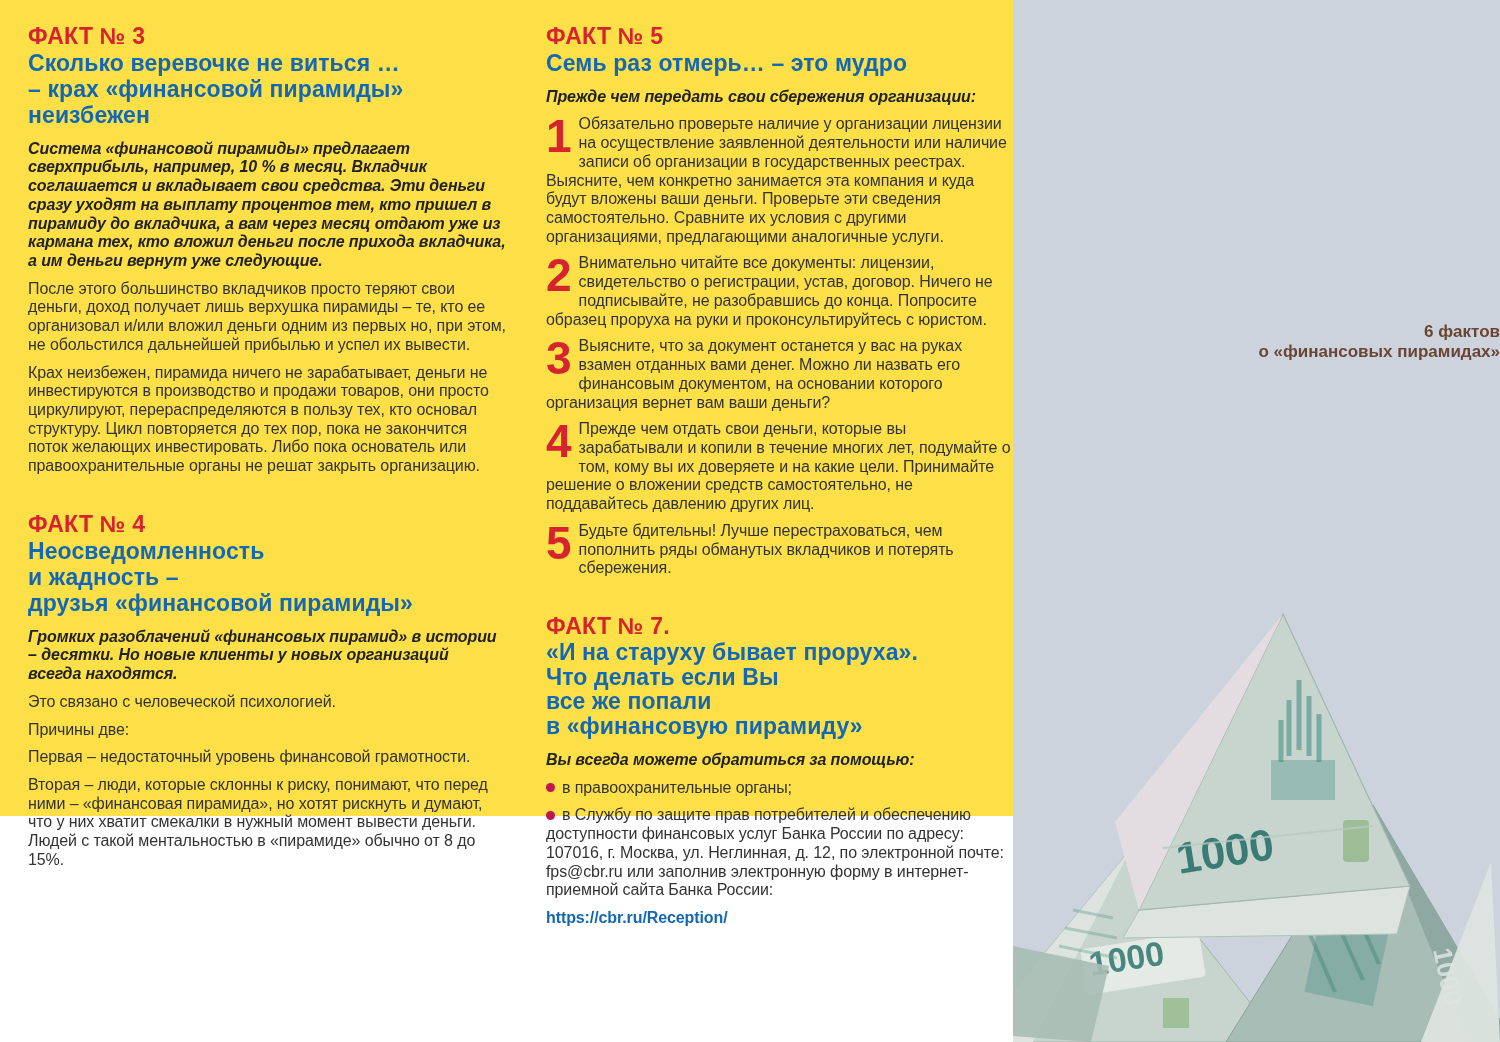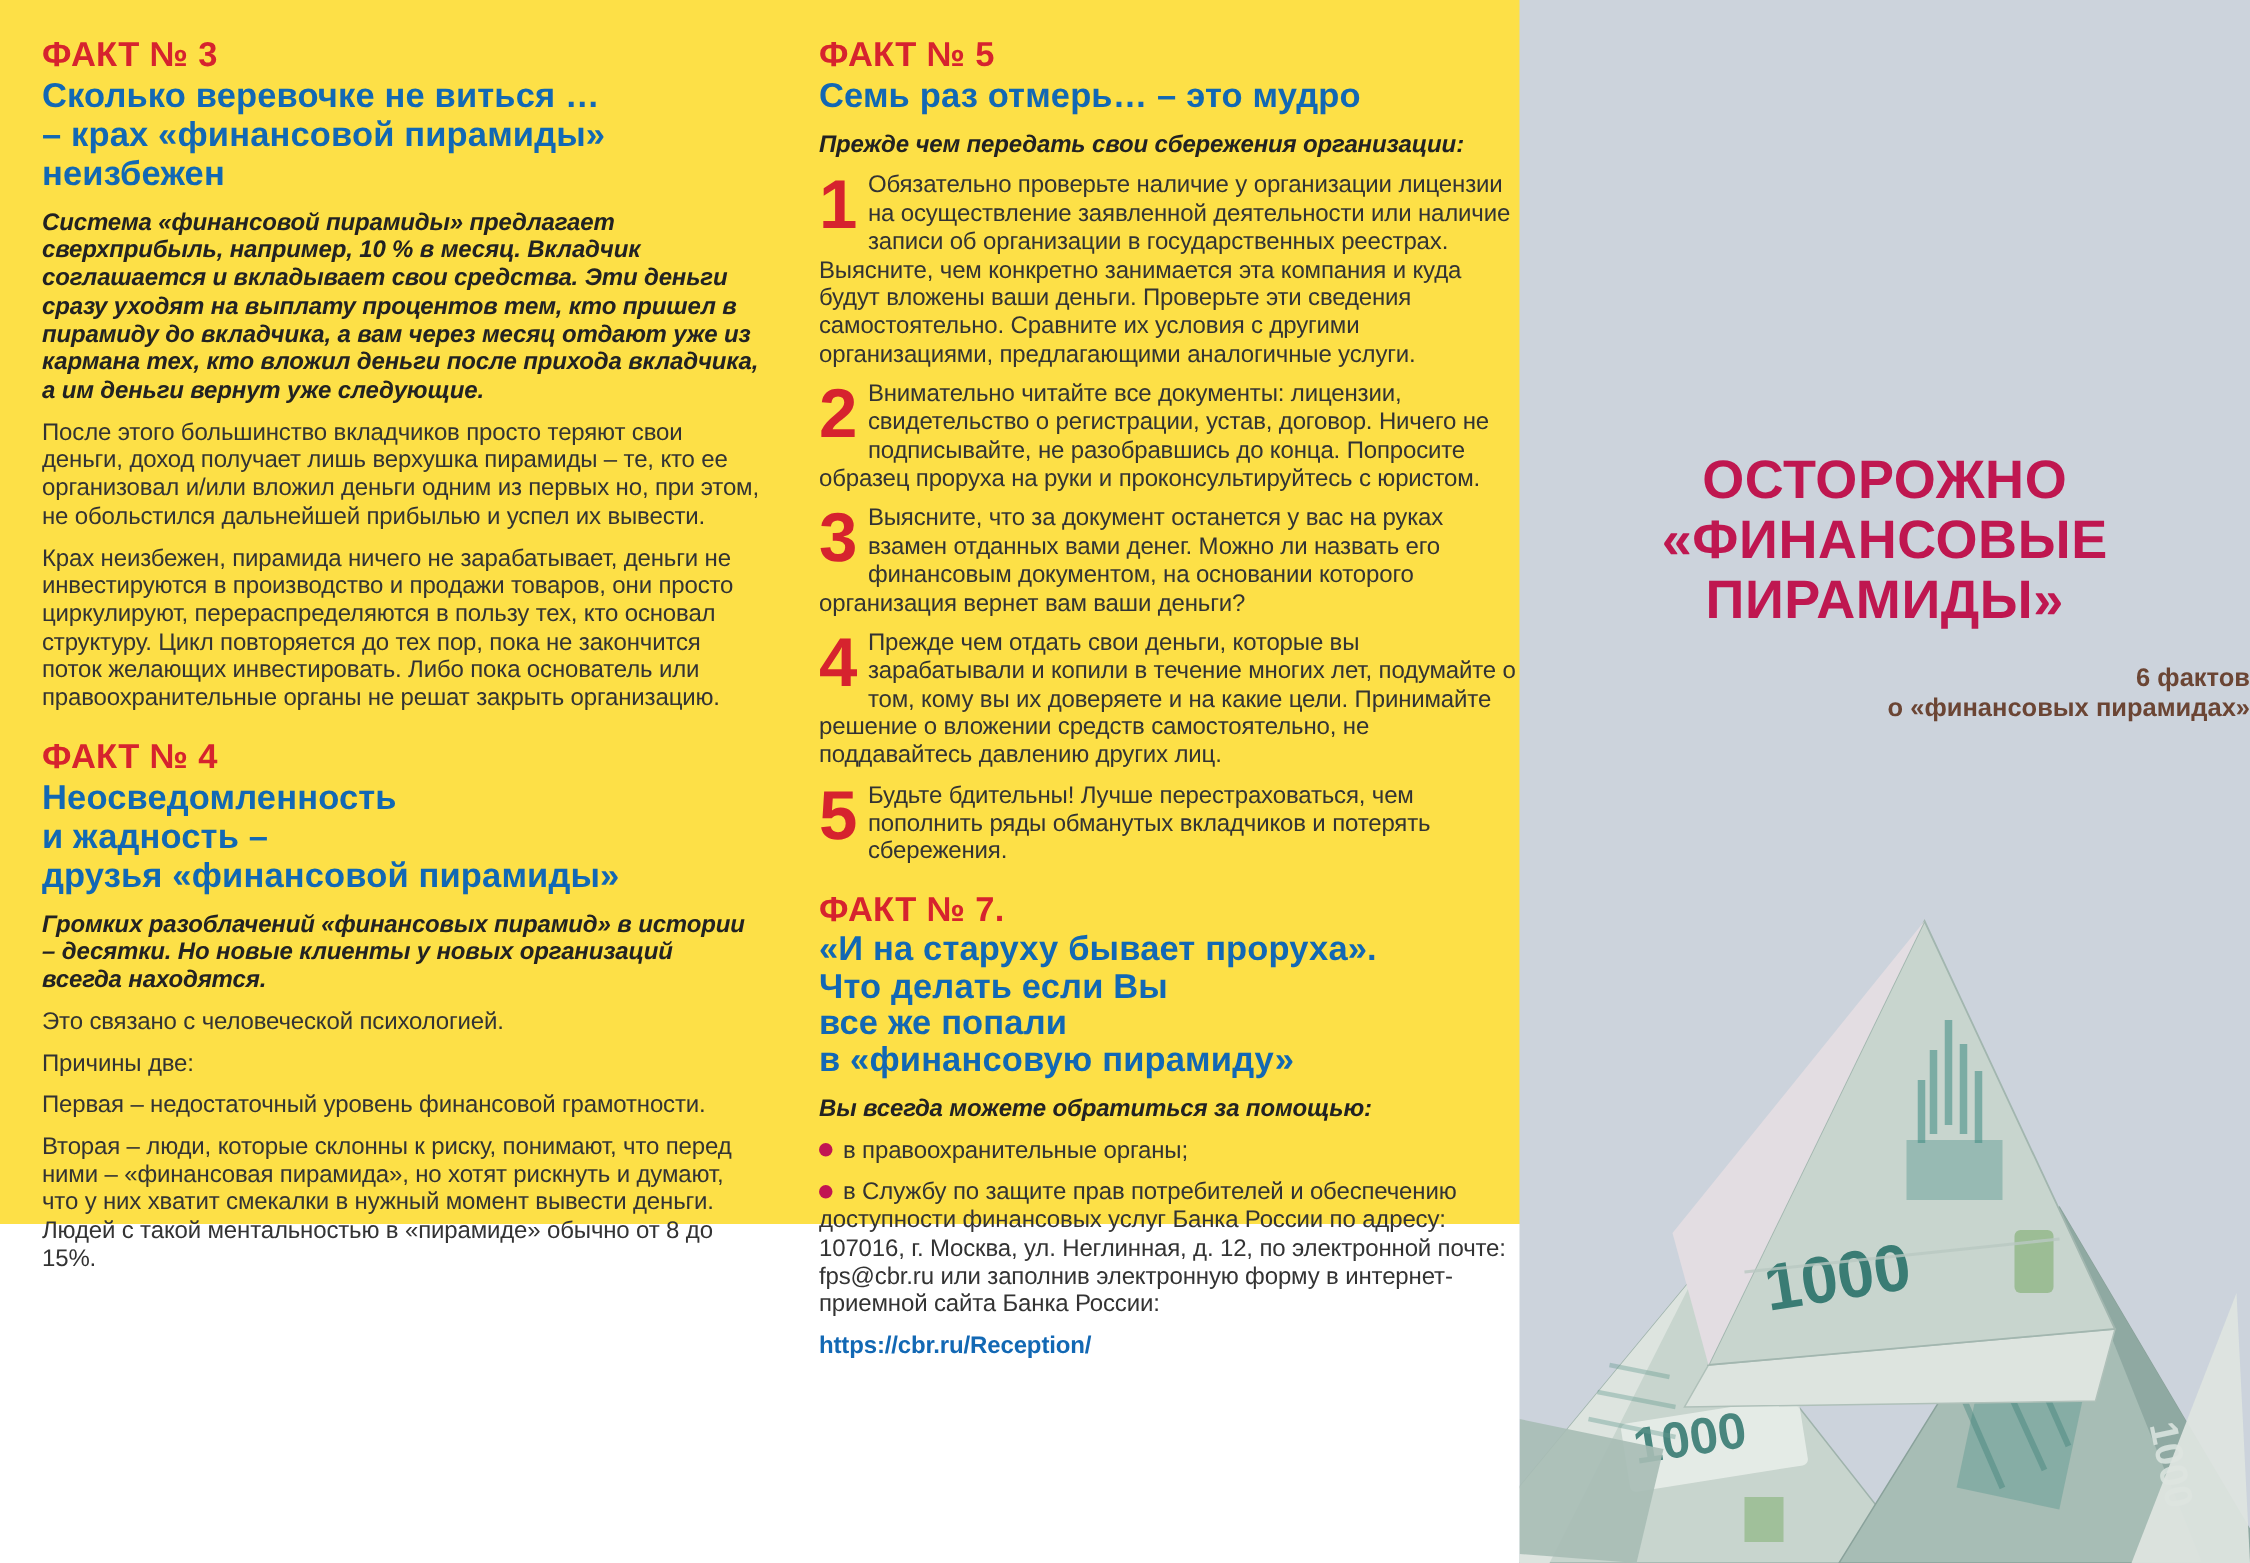--- a/index.html
+++ b/index.html
@@ -23,21 +23,21 @@
     line-height:1.12;letter-spacing:.2px;
   }
   .fact-title{
     margin:0 0 12px 0;
     font-size:23px;font-weight:bold;color:#1268b4;
     line-height:1.13;white-space:pre-line;letter-spacing:.1px;
   }
   .fact-title.tight{line-height:1.08;}
   p{margin:0 0 9px 0;font-size:16px;line-height:1.17;letter-spacing:-0.1px;}
   p.lead{font-weight:bold;color:#222222;font-style:italic;}
-  .section-gap{margin-top:16px;}
+  .section-gap{margin-top:36px;}
 
   
   .num-item{margin:0 0 8px 0;}
   .num-item .num{
     float:left;
     font-size:46px;line-height:36px;font-weight:bold;color:#d6232e;
     margin:3px 7px 0 0;
   }
   .num-item p{margin:0;}
   .num-item::after{content:"";display:block;clear:both;}
@@ -132,23 +132,20 @@
 все же попали
 в «финансовую пирамиду»</h3>
     <p class="lead">Вы всегда можете обратиться за помощью:</p>
     <p class="bullet"><span class="dot"></span><span>в правоохранительные органы;</span></p>
     <p class="bullet"><span class="dot"></span><span>в Службу по защите прав потребителей и обеспечению доступности финансовых услуг Банка России по адресу: 107016, г. Москва, ул. Неглинная, д. 12, по электронной почте: fps@cbr.ru или заполнив электронную форму в интернет-приемной сайта Банка России:</span></p>
     <a class="reception-link" href="#">https://cbr.ru/Reception/</a>
   </div>
 
   <aside class="panel">
     <div class="panel-title-wrap">
-      <div class="panel-title" style="position:static;">ОСТОРОЖНО
-«ФИНАНСОВЫЕ
-ПИРАМИДЫ»</div>
       <div class="panel-subtitle" style="position:static;margin-top:22px;">6 фактов
 о «финансовых пирамидах»</div>
     </div>
 
     <svg class="pyramid" viewBox="0 0 487 432" aria-hidden="true">
       <ellipse cx="250" cy="427" rx="238" ry="8" fill="#b7c0ca" opacity="0.65"></ellipse>
 
       <g>
         <polygon points="117,240 -42,432 268,432" stroke="#9fb3ac" stroke-width="1" fill="#c8d5ce"></polygon>
         <polygon points="117,240 -42,432 20,432" fill="#dde4df"></polygon>

